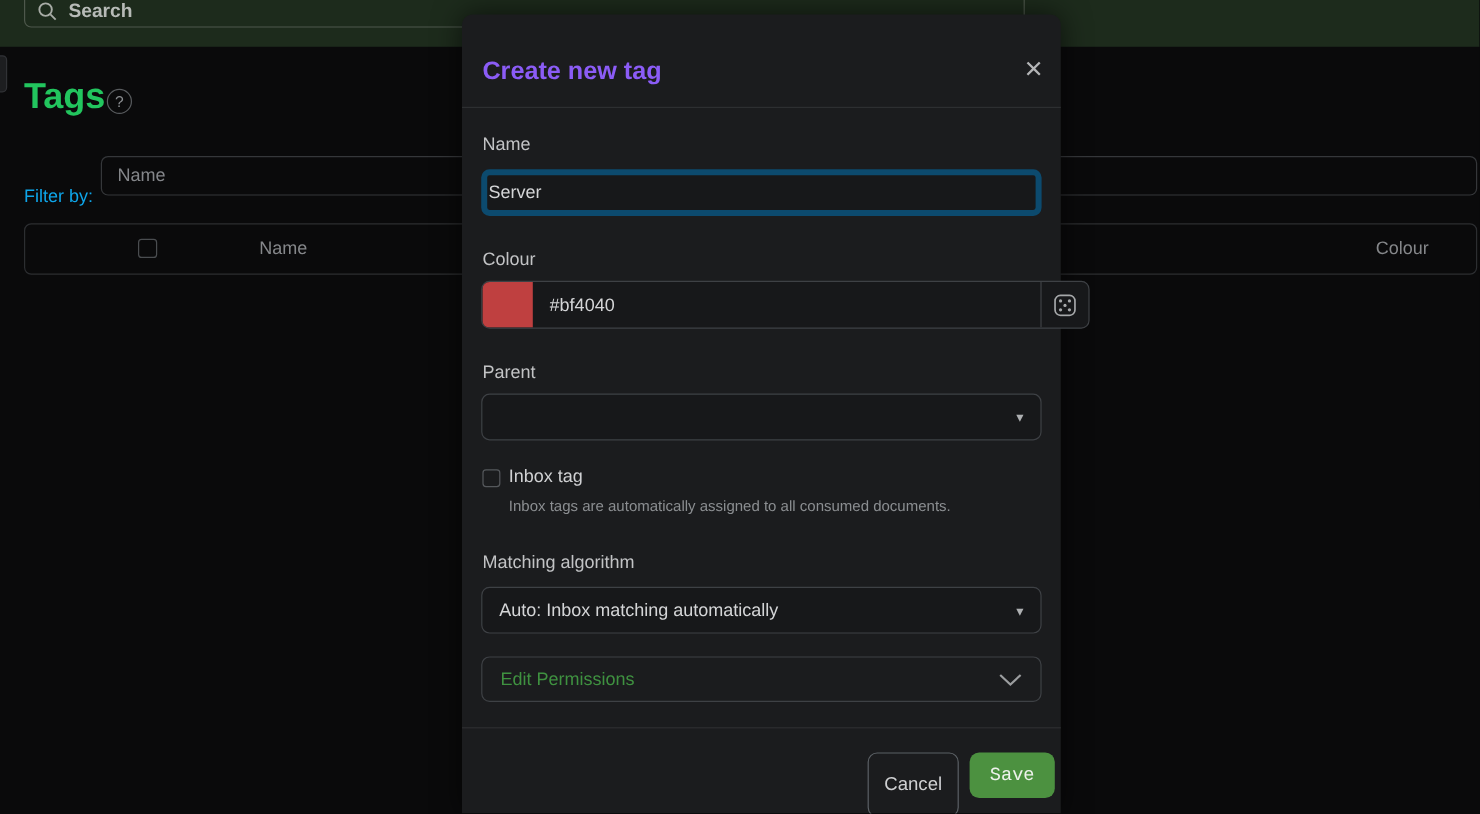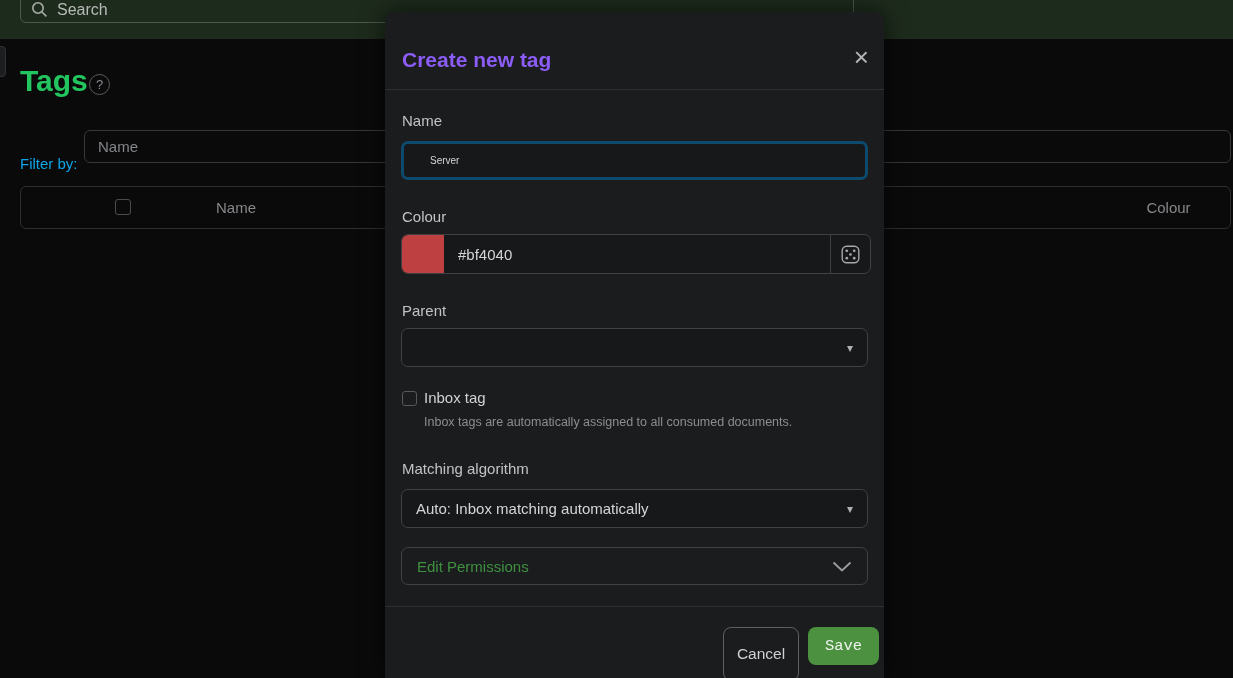--- a/index.html
+++ b/index.html
@@ -4,21 +4,21 @@
 <style>
   * { margin:0; padding:0; box-sizing:border-box; }
   html,body { width:1233px; height:678px; }
   body {
     position:relative; overflow:hidden;
     background:#0a0a0b;
     font-family:"Liberation Sans", sans-serif;
     color:#c9cacc;
   }
   
-  .navbar { position:absolute; left:0; top:0; width:1233px; height:39px; background:#1d2b1c; }
+  .navbar { position:absolute; left:0; top:0; width:1233px; height:39px; background:#1d2b1c;font-weight:bold; }
   .searchbox {
     position:absolute; left:20px; top:-8px; width:834px; height:31px;
     border:1px solid #4e584c; border-radius:6px;
     display:flex; align-items:flex-end; padding:0 10px 3px 10px; gap:9px;
   }
   .searchbox svg { flex:0 0 auto; margin-bottom:1px; }
   .search-ph { color:#b7bbb7; font-size:16px; line-height:18px; }
   
   .left-sliver { position:absolute; left:-5px; top:46px; width:11px; height:31px;
     background:#1d1e20; border:1px solid #313236; border-radius:4px; }
@@ -51,26 +51,26 @@
     box-shadow:0 0 24px rgba(0,0,0,.6);
   }
   .modal-title { position:absolute; left:17px; top:36px; font-size:21px; font-weight:700; color:#8b5cf6; }
   .modal-close { position:absolute; right:15px; top:32px; font-size:26px; font-weight:300;
     color:#b4b5b7; cursor:pointer; line-height:1; background:none; border:none;
     font-family:"Liberation Sans", sans-serif; }
   .hdr-divider { position:absolute; left:0; top:77px; width:100%; height:1px; background:#2d2f31; }
   .f-label { position:absolute; left:17px; font-size:15px; color:#c2c3c5; }
   .txt-input {
     position:absolute; left:16px; width:467px; height:39px;
-    background:#17181a; border:3px solid #0c4a6e; border-radius:7px;
-    color:#d4d5d7; font-size:10px; padding:0 26px; outline:none;
+    background:#17181a; border:5px solid #0c4a6e; border-radius:7px;
+    color:#d4d5d7; font-size:15px; padding:0 1px; outline:none;
     font-family:"Liberation Sans", sans-serif;
   }
   
-  .colour-group { position:absolute; left:16px; top:222px; width:470px; height:40px;
+  .colour-group { position:absolute; left:16px; top:222px; width:507px; height:40px;
     display:flex; border:1px solid #3e4145; border-radius:7px; overflow:hidden; background:#17181a; }
   .swatch { width:42px; height:100%; flex:0 0 auto; }
   .colour-input { flex:1; background:transparent; border:none; outline:none;
     color:#d4d5d7; font-size:15px; padding:0 14px; font-family:"Liberation Sans", sans-serif; }
   .dice-btn { width:40px; flex:0 0 auto; border:none; border-left:1px solid #3e4145;
     background:transparent; display:flex; align-items:center; justify-content:center; cursor:pointer; }
   
   .select {
     position:absolute; left:16px; width:467px; height:39px;
     background:#17181a; border:1px solid #3e4145; border-radius:7px;

